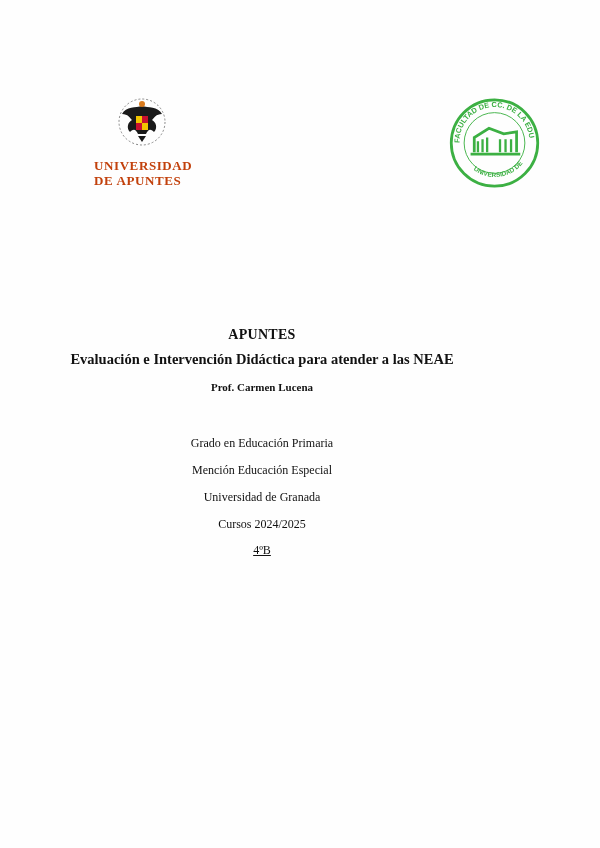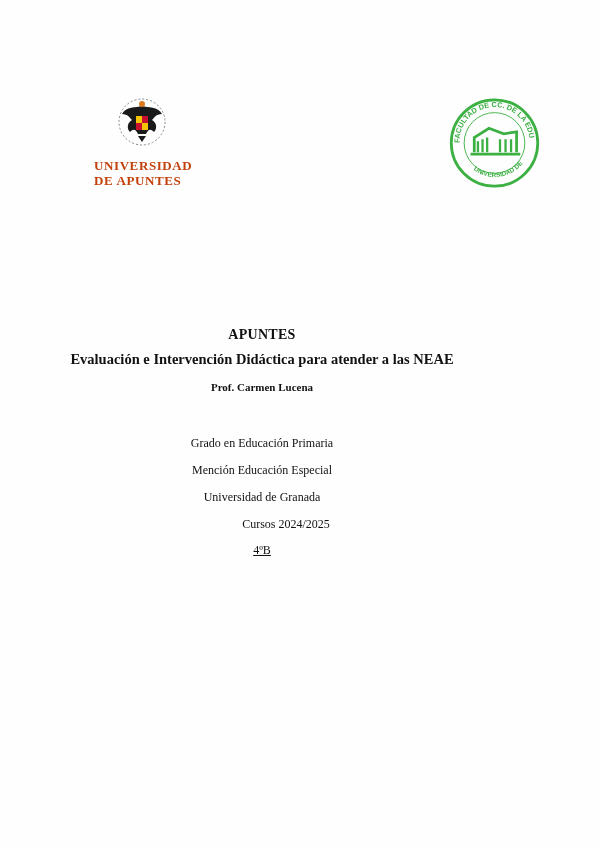--- a/index.html
+++ b/index.html
@@ -16,21 +16,21 @@
     .fac-logo { position: absolute; left: 446px; top: 97px; width: 97px; height: 92px; }
 
     .center-block { position: absolute; left: 0; width: 524px; text-align: center; }
     .title { top: 327px; font-weight: bold; font-size: 14px; letter-spacing: 0.3px; }
     .subtitle { top: 351px; font-weight: bold; font-size: 14.5px; }
     .author { top: 381px; font-weight: bold; font-size: 11px; }
     .info { font-size: 12px; }
     .info1 { top: 436px; }
     .info2 { top: 463px; }
     .info3 { top: 490px; }
-    .info4 { top: 517px; padding-left: 24px; }
+    .info4 { top: 517px; }
     .info5 { top: 543px; text-decoration: underline; }
   </style>
 </head>
 <body>
 
 <div class="page">
 
   <div class="ugr-logo">
     <svg class="ugr-emblem" viewBox="0 0 52 58">
       <circle cx="26" cy="28" r="23" fill="none" stroke="#888" stroke-width="1" stroke-dasharray="2 2"></circle>

